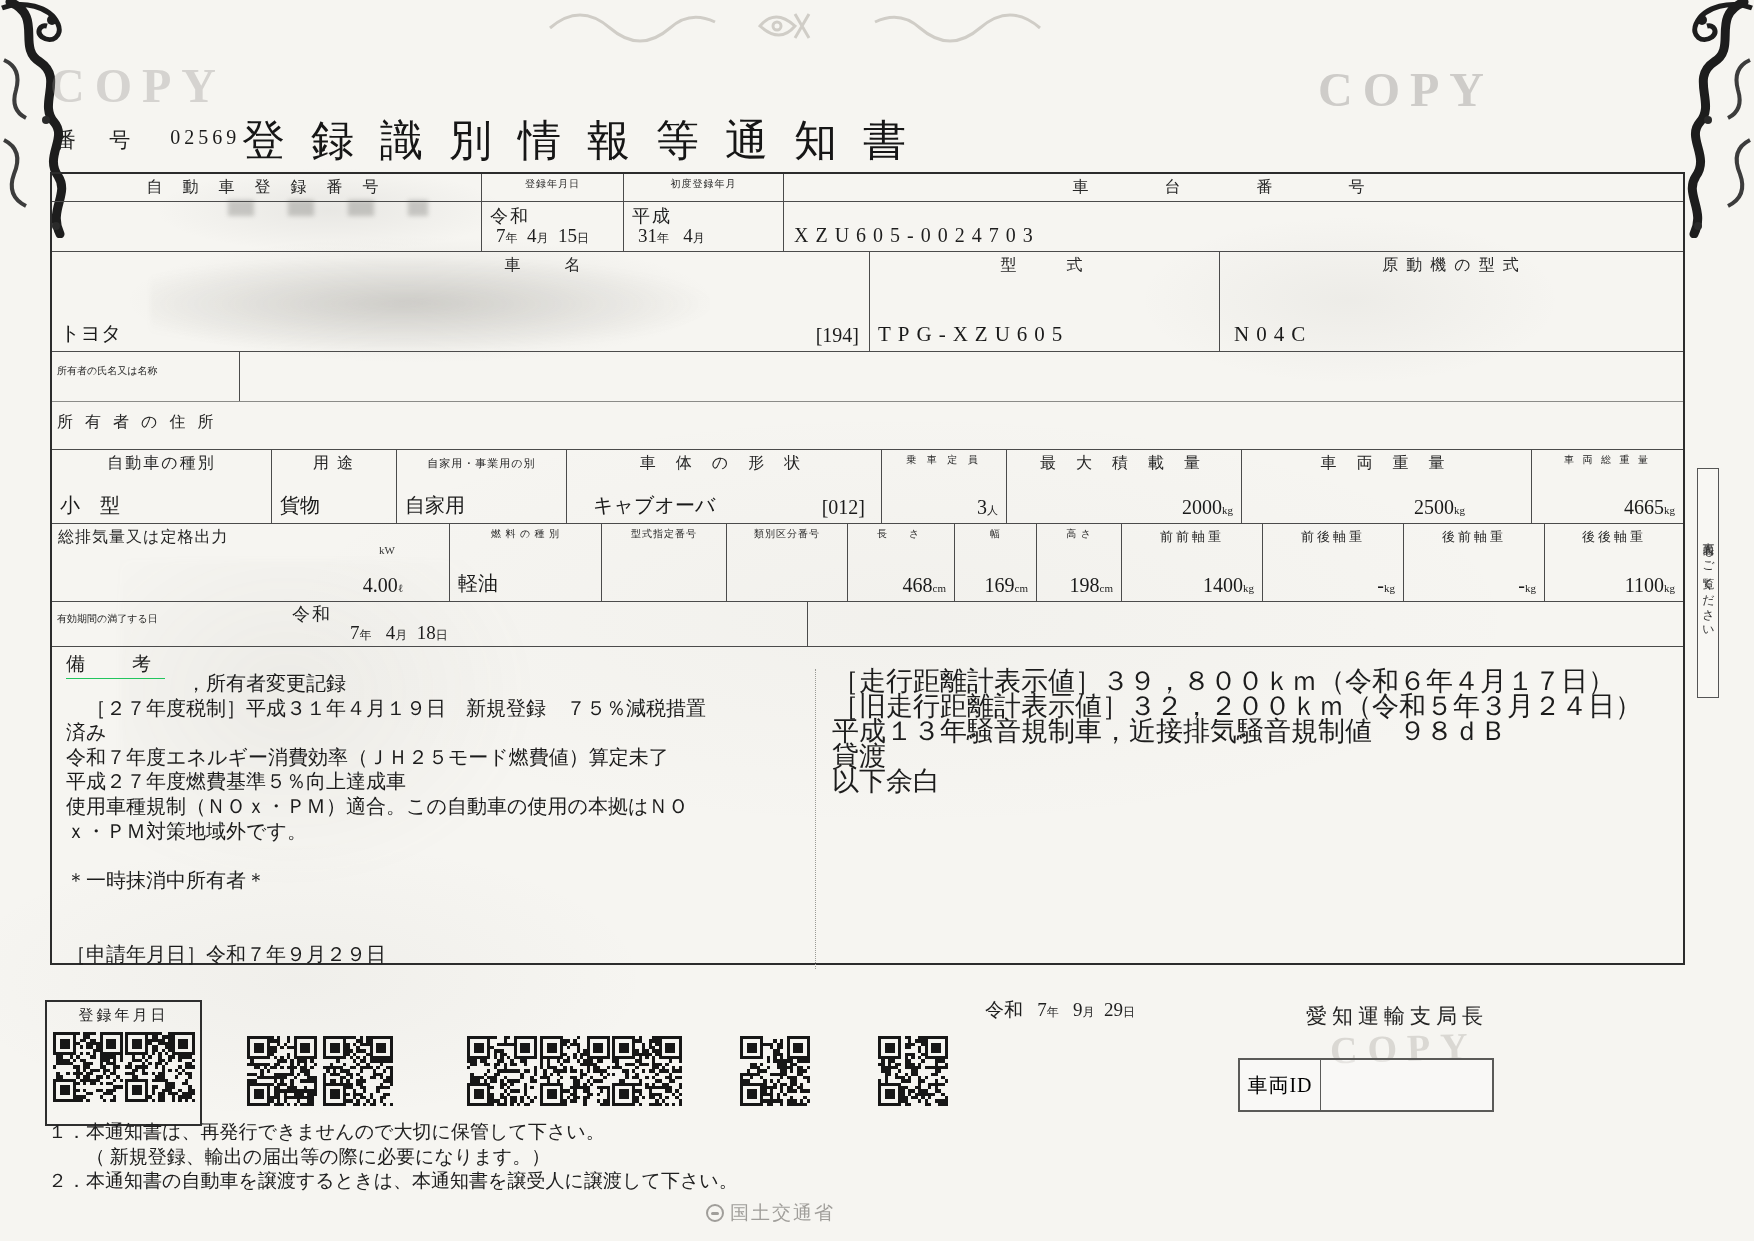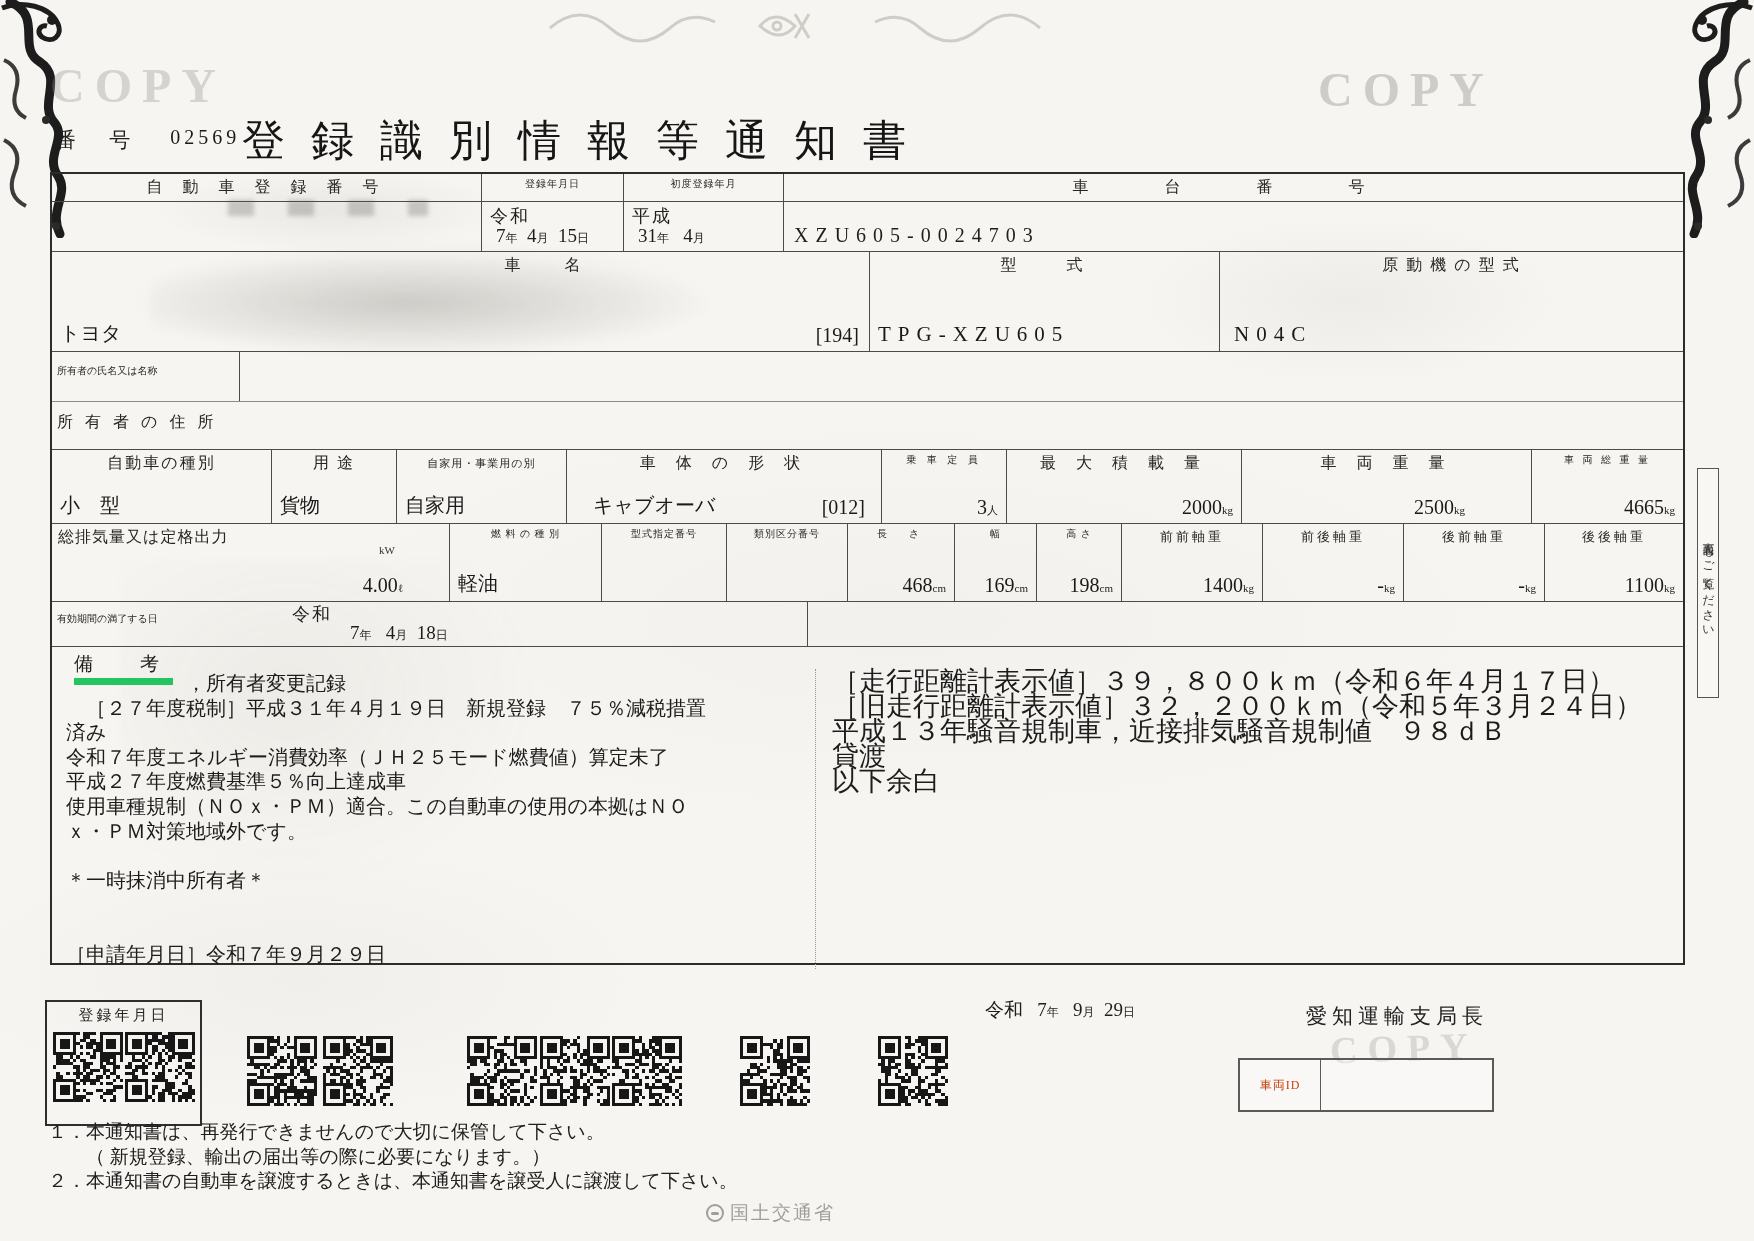--- a/index.html
+++ b/index.html
@@ -37,22 +37,22 @@
   .lbl.axle{font-size:13px;letter-spacing:3px;padding-top:4px;}
   .val{font-size:20px;color:#1a1a1a;}
   .u{font-size:11px;color:#222;}
   .num{position:absolute;right:8px;bottom:4px;}
   .botleft{position:absolute;left:8px;bottom:4px;}
   .dline{position:absolute;left:14px;bottom:4px;font-size:19px;white-space:nowrap;}
   .dline .u{font-size:12px;}
   .spaced{letter-spacing:7px;}
   
   .remarks{position:relative;}
-  .rem-label{position:absolute;left:22px;top:4px;font-size:19px;letter-spacing:14px;
-      border-bottom:7px solid #22c55e;padding-bottom:1px;}
+  .rem-label{position:absolute;left:14px;top:4px;font-size:19px;letter-spacing:14px;
+      border-bottom:1px solid #22c55e;padding-bottom:1px;}
   .rem-left{position:absolute;left:14px;top:24px;width:720px;font-size:20px;line-height:24.6px;
       white-space:pre-line;color:#1c1c1c;}
   .rem-right{position:absolute;left:763px;top:22px;width:860px;font-size:27px;line-height:25px;
       white-space:pre-line;color:#1c1c1c;border-left:1px dotted #9a9a95;padding-left:16px;min-height:300px;}
   
   .side-strip{position:absolute;left:1697px;top:468px;width:22px;height:230px;border:1px solid #555;
       box-sizing:border-box;display:flex;align-items:center;justify-content:center;background:#f8f7f3;}
   .side-strip span{writing-mode:vertical-rl;font-size:12px;letter-spacing:2px;color:#333;}
   
   .qr-box{position:absolute;left:45px;top:1000px;width:157px;height:126px;border:2px solid #2e2e2e;
@@ -62,21 +62,21 @@
   .qr-b1{left:6px;top:30px;}  .qr-b2{left:78px;top:30px;}
   .qr-p1{left:247px;top:1036px;} .qr-p2{left:323px;top:1036px;}
   .qr-t1{left:467px;top:1036px;} .qr-t2{left:540px;top:1036px;} .qr-t3{left:612px;top:1036px;}
   .qr-s1{left:740px;top:1036px;} .qr-s2{left:878px;top:1036px;}
   .issue-date{position:absolute;left:985px;top:997px;font-size:19px;white-space:nowrap;}
   .issue-date .u{font-size:12px;}
   .issuer{position:absolute;left:1306px;top:1002px;font-size:21px;letter-spacing:5px;color:#222;}
   .vid-box{position:absolute;left:1238px;top:1058px;width:256px;height:54px;border:2px solid #5a5a58;
       box-sizing:border-box;display:flex;background:rgba(255,255,255,.35);}
   .vid-label{width:80px;border-right:1px solid #5a5a58;display:flex;align-items:center;justify-content:center;
-      font-size:12px;letter-spacing:1px;color:#c2410c;}
+      font-size:20px;letter-spacing:1px;color:#000000;}
   .vid-value{flex:1;}
   .notes{position:absolute;left:48px;top:1120px;font-size:19px;line-height:24.5px;white-space:pre-line;color:#202020;}
   .ministry{position:absolute;left:706px;top:1200px;font-size:19px;letter-spacing:2px;color:#a09e9a;
       display:flex;align-items:center;gap:6px;}
   .ministry .mlogo{width:18px;height:18px;border-radius:50%;border:2px solid #a09e9a;box-sizing:border-box;
       display:inline-block;position:relative;}
   .ministry .mlogo::after{content:"";position:absolute;left:3px;top:6px;width:8px;height:3px;background:#a09e9a;border-radius:2px;}
   
   .corner{position:absolute;top:0;width:72px;height:238px;}
   .corner.tl{left:0;}

